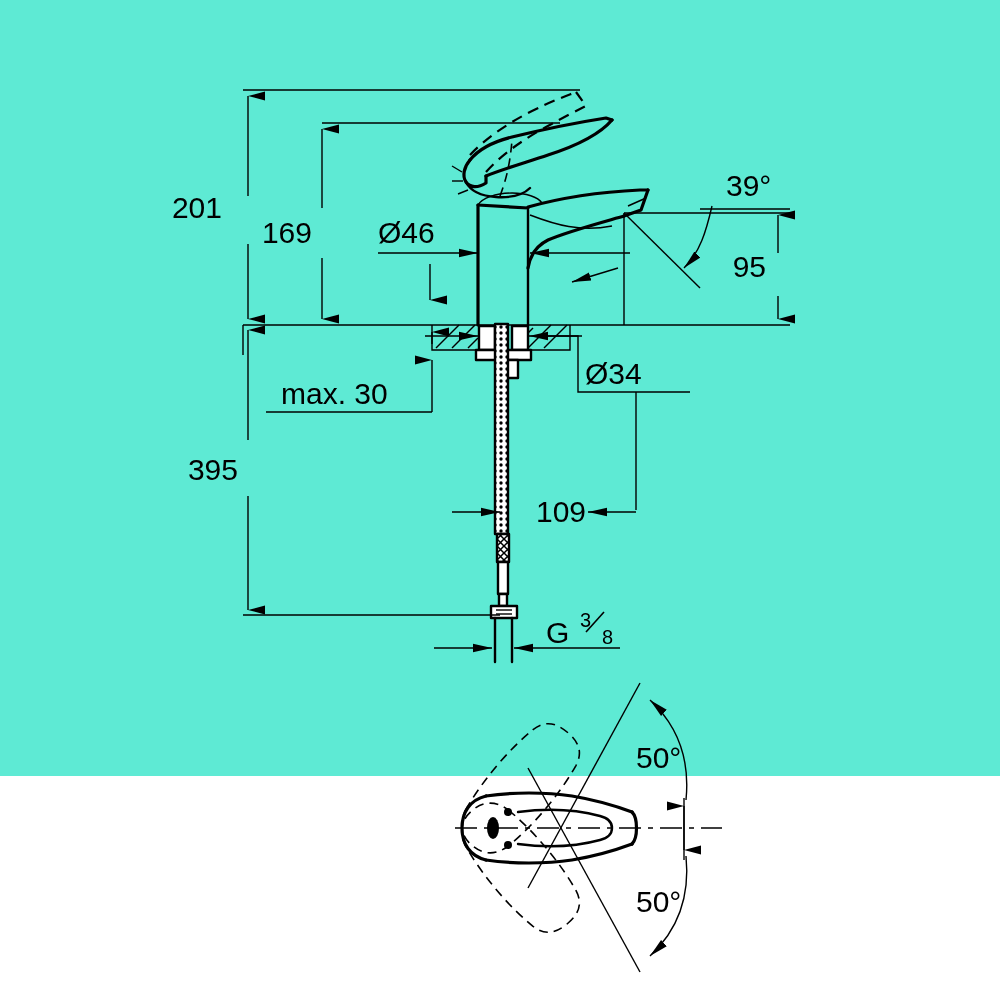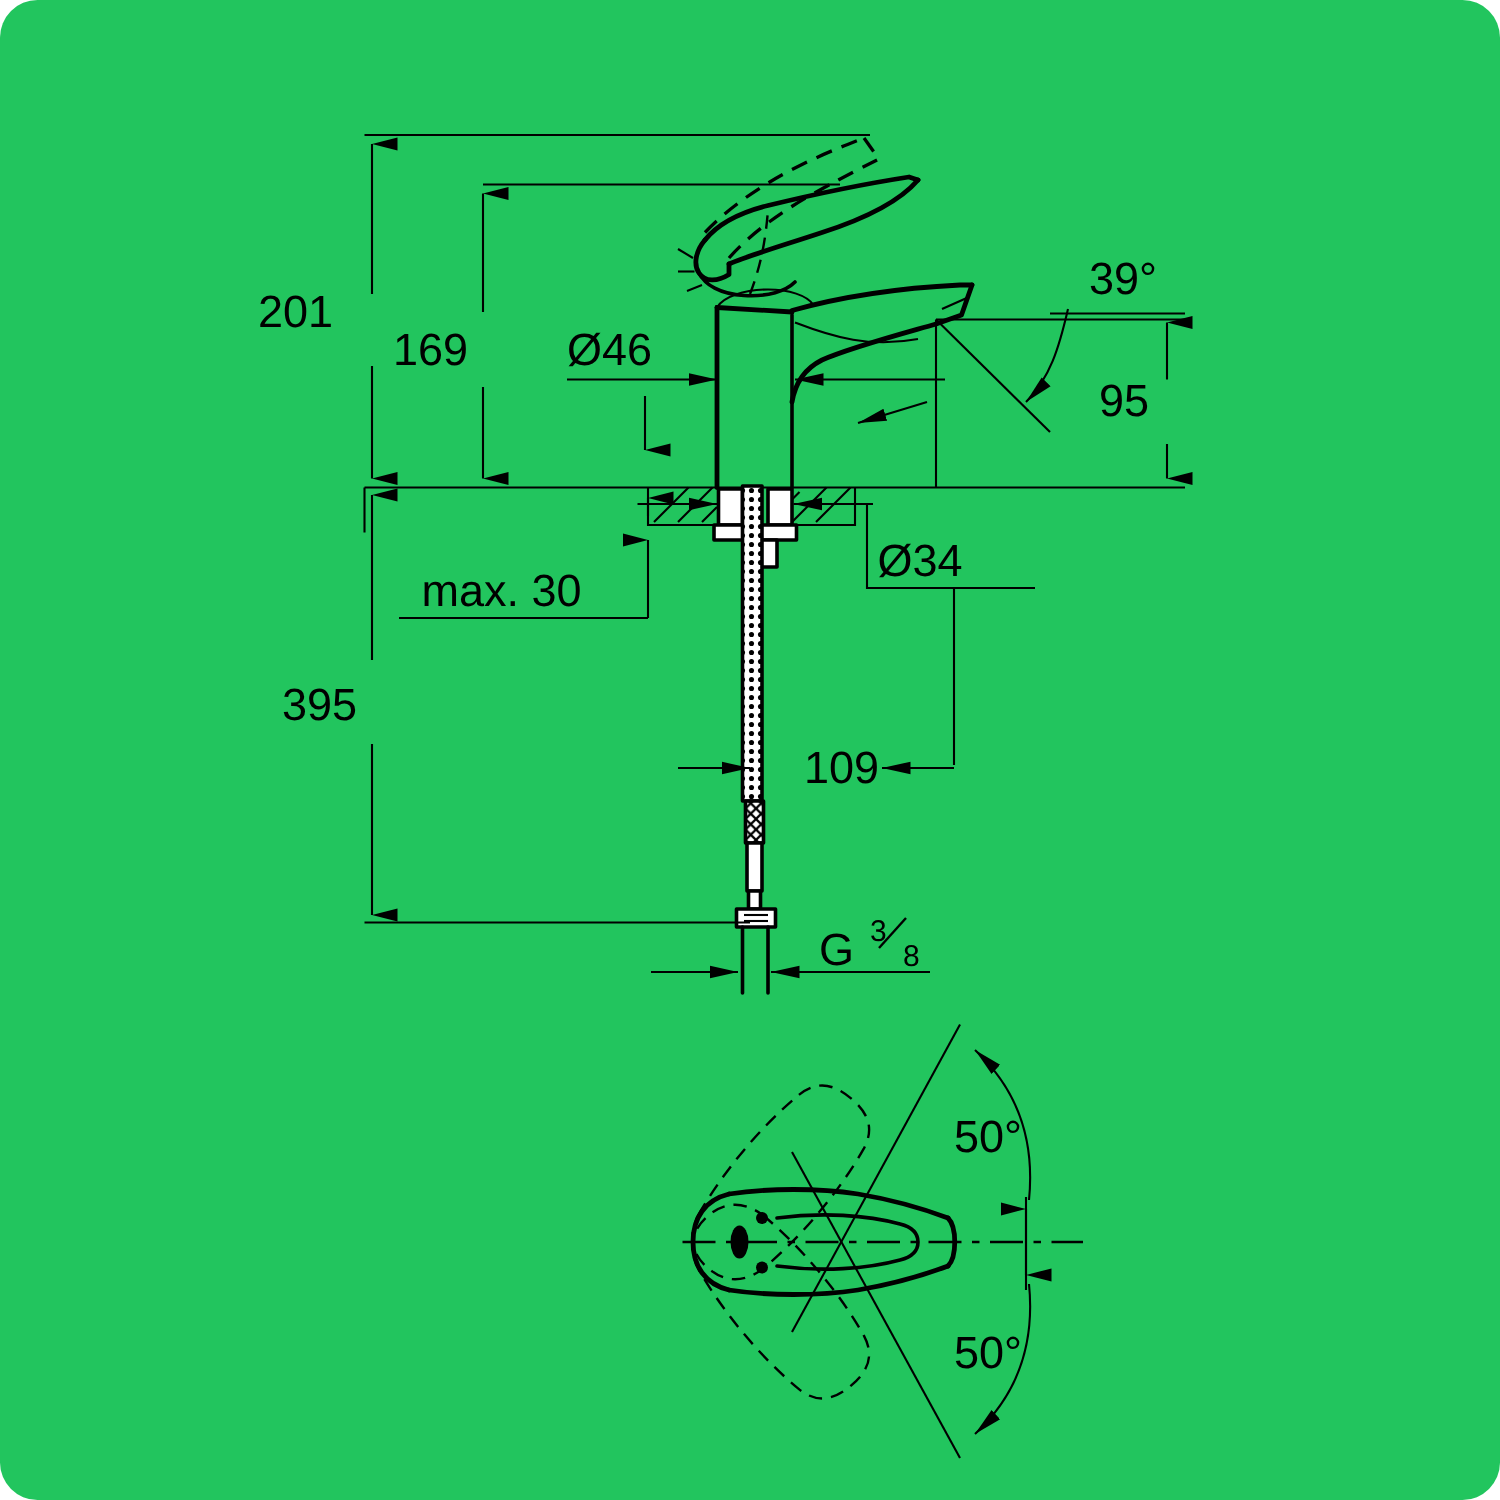--- a/index.html
+++ b/index.html
@@ -10,23 +10,22 @@
   }
   body {
     width: 1000px;
     height: 1000px;
     font-family: "Liberation Sans", sans-serif;
     overflow: hidden;
   }
   #drawing-root {
     position: relative;
     width: 1000px;
-    height: 1000px;
-    background: #22c55e;
-    border-radius: 25px;
+    height: 776px;
+    background: #5eead4;
   }
   svg#tech-svg {
     display: block;
     width: 1000px;
     height: 1000px;
   }
   .dimtext {
     font-family: "Liberation Sans", sans-serif;
     font-size: 30px;
     fill: #000000;

